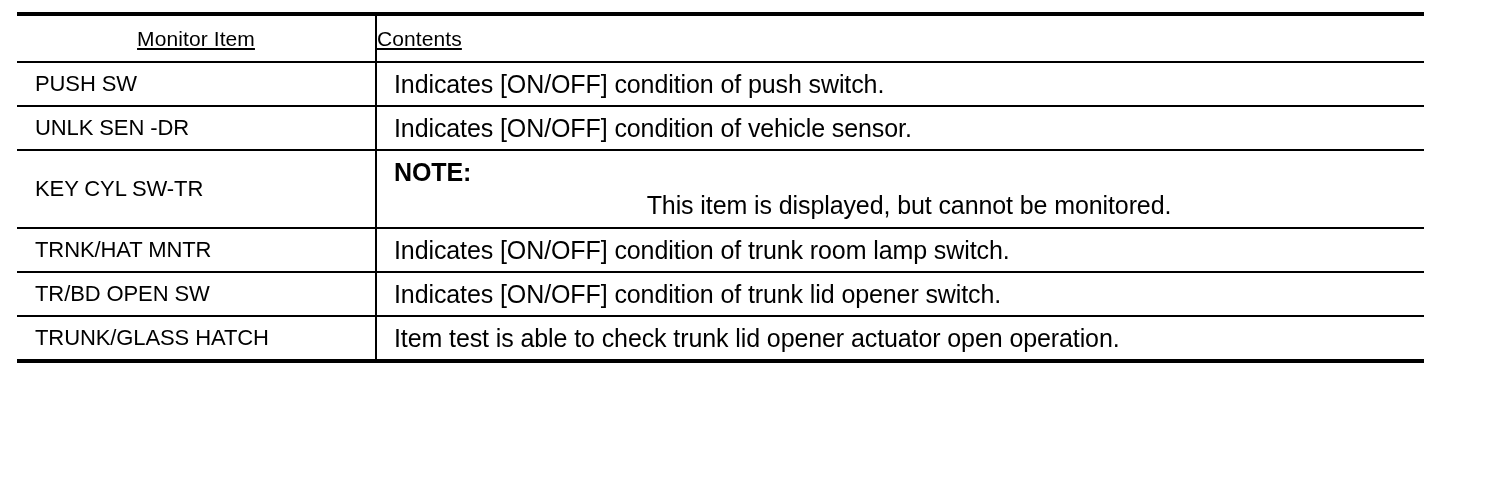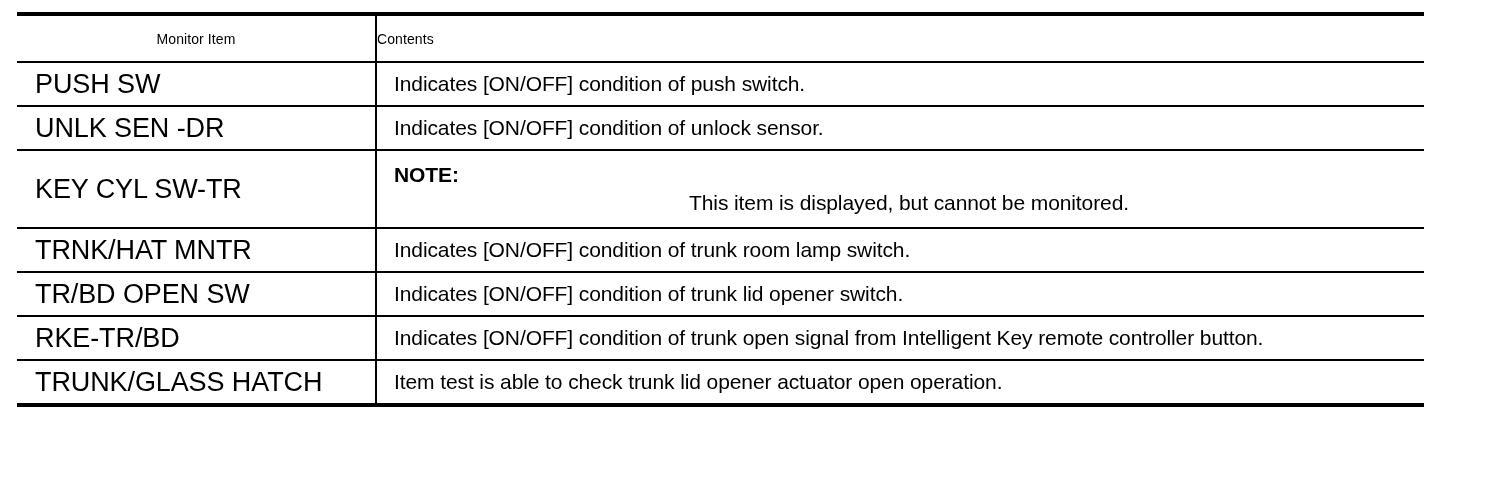--- a/index.html
+++ b/index.html
@@ -56,36 +56,37 @@
   
   .cell-item {
     border-right: 2px solid #000;
   }
 
   
   .head-row .cell-item,
   .head-row .cell-desc {
     height: 45px;
     text-align: center;
-    font-size: 14px;
+    font-size: 21px;
     letter-spacing: 0.1px;
+    text-decoration: underline;
   }
   .head-row .cell-desc { text-align: left; }
 
   
   .body-row .cell-item {
     height: 42px;
-    font-size: 27px;
+    font-size: 22px;
     text-align: left;
     padding-left: 18px;
     letter-spacing: -0.1px;
   }
   .body-row .cell-desc {
     height: 42px;
-    font-size: 21px;
+    font-size: 25px;
     text-align: left;
     padding-left: 17px;
     letter-spacing: -0.1px;
   }
 
   
   .body-row.tall .cell-item,
   .body-row.tall .cell-desc {
     height: 76px;
   }
@@ -136,21 +137,21 @@
           <td class="cell-desc">
             <span class="txt">Indicates [ON/OFF] condition of push switch.</span>
           </td>
         </tr>
 
         <tr class="body-row">
           <td class="cell-item">
             <span class="txt">UNLK SEN -DR</span>
           </td>
           <td class="cell-desc">
-            <span class="txt">Indicates [ON/OFF] condition of unlock sensor.</span>
+            <span class="txt">Indicates [ON/OFF] condition of vehicle sensor.</span>
           </td>
         </tr>
 
 
         <tr class="body-row tall">
           <td class="cell-item">
             <span class="txt">KEY CYL SW-TR</span>
           </td>
           <td class="cell-desc">
             <span class="note-block">
@@ -172,28 +173,20 @@
 
         <tr class="body-row">
           <td class="cell-item">
             <span class="txt">TR/BD OPEN SW</span>
           </td>
           <td class="cell-desc">
             <span class="txt">Indicates [ON/OFF] condition of trunk lid opener switch.</span>
           </td>
         </tr>
 
-        <tr class="body-row">
-          <td class="cell-item">
-            <span class="txt">RKE-TR/BD</span>
-          </td>
-          <td class="cell-desc">
-            <span class="txt">Indicates [ON/OFF] condition of trunk open signal from Intelligent Key remote controller button.</span>
-          </td>
-        </tr>
 
         <tr class="body-row">
           <td class="cell-item">
             <span class="txt">TRUNK/GLASS HATCH</span>
           </td>
           <td class="cell-desc">
             <span class="txt">Item test is able to check trunk lid opener actuator open operation.</span>
           </td>
         </tr>
 

